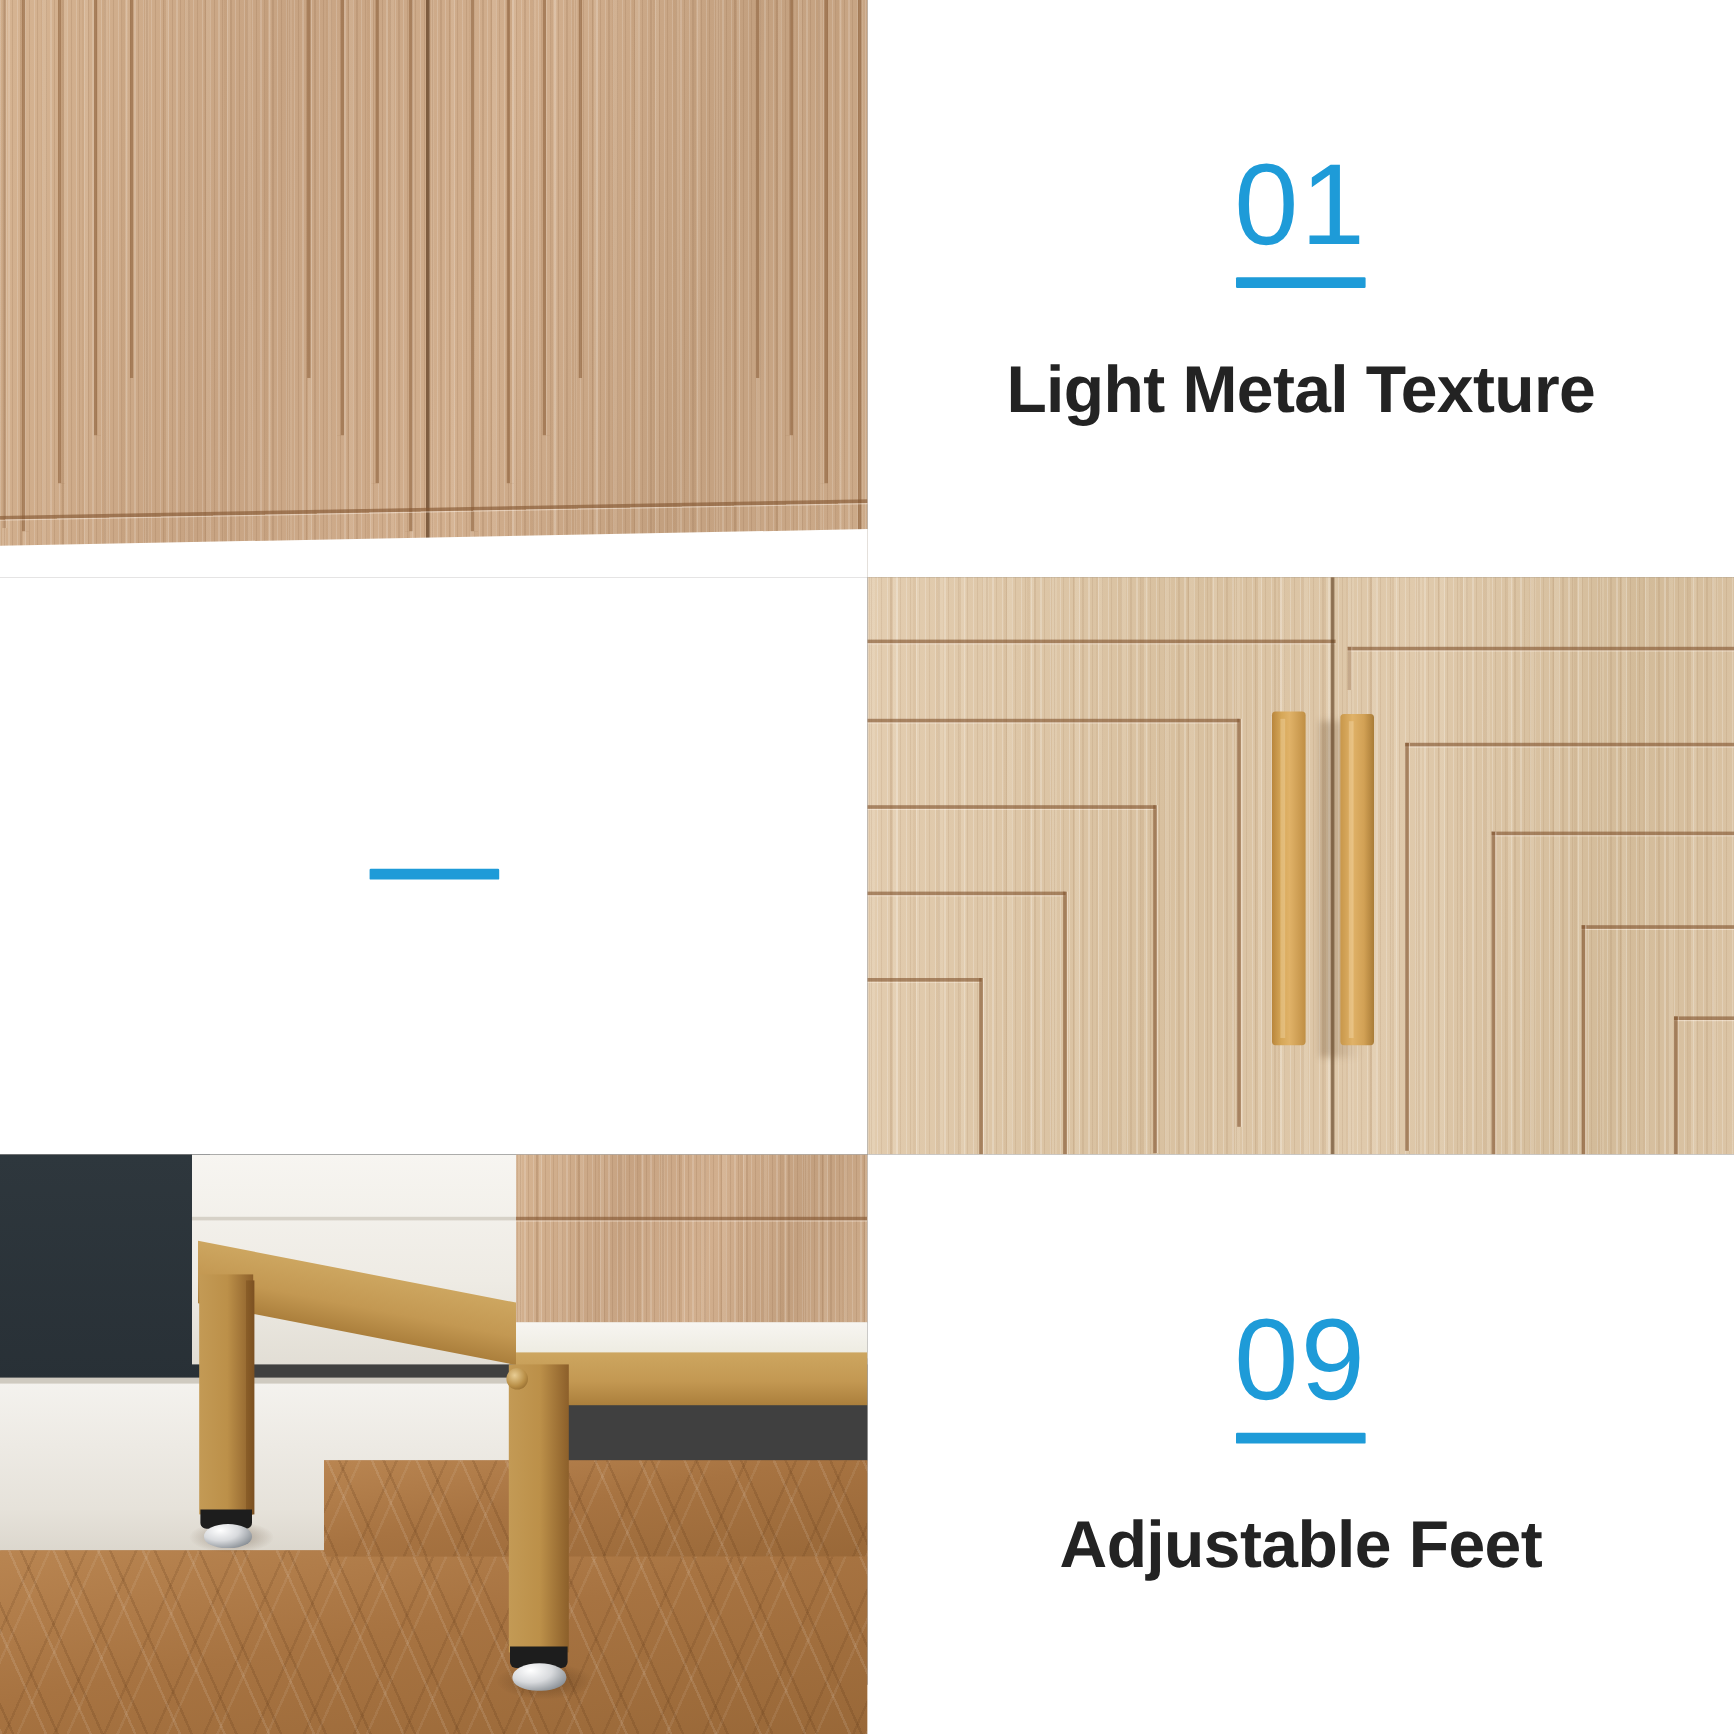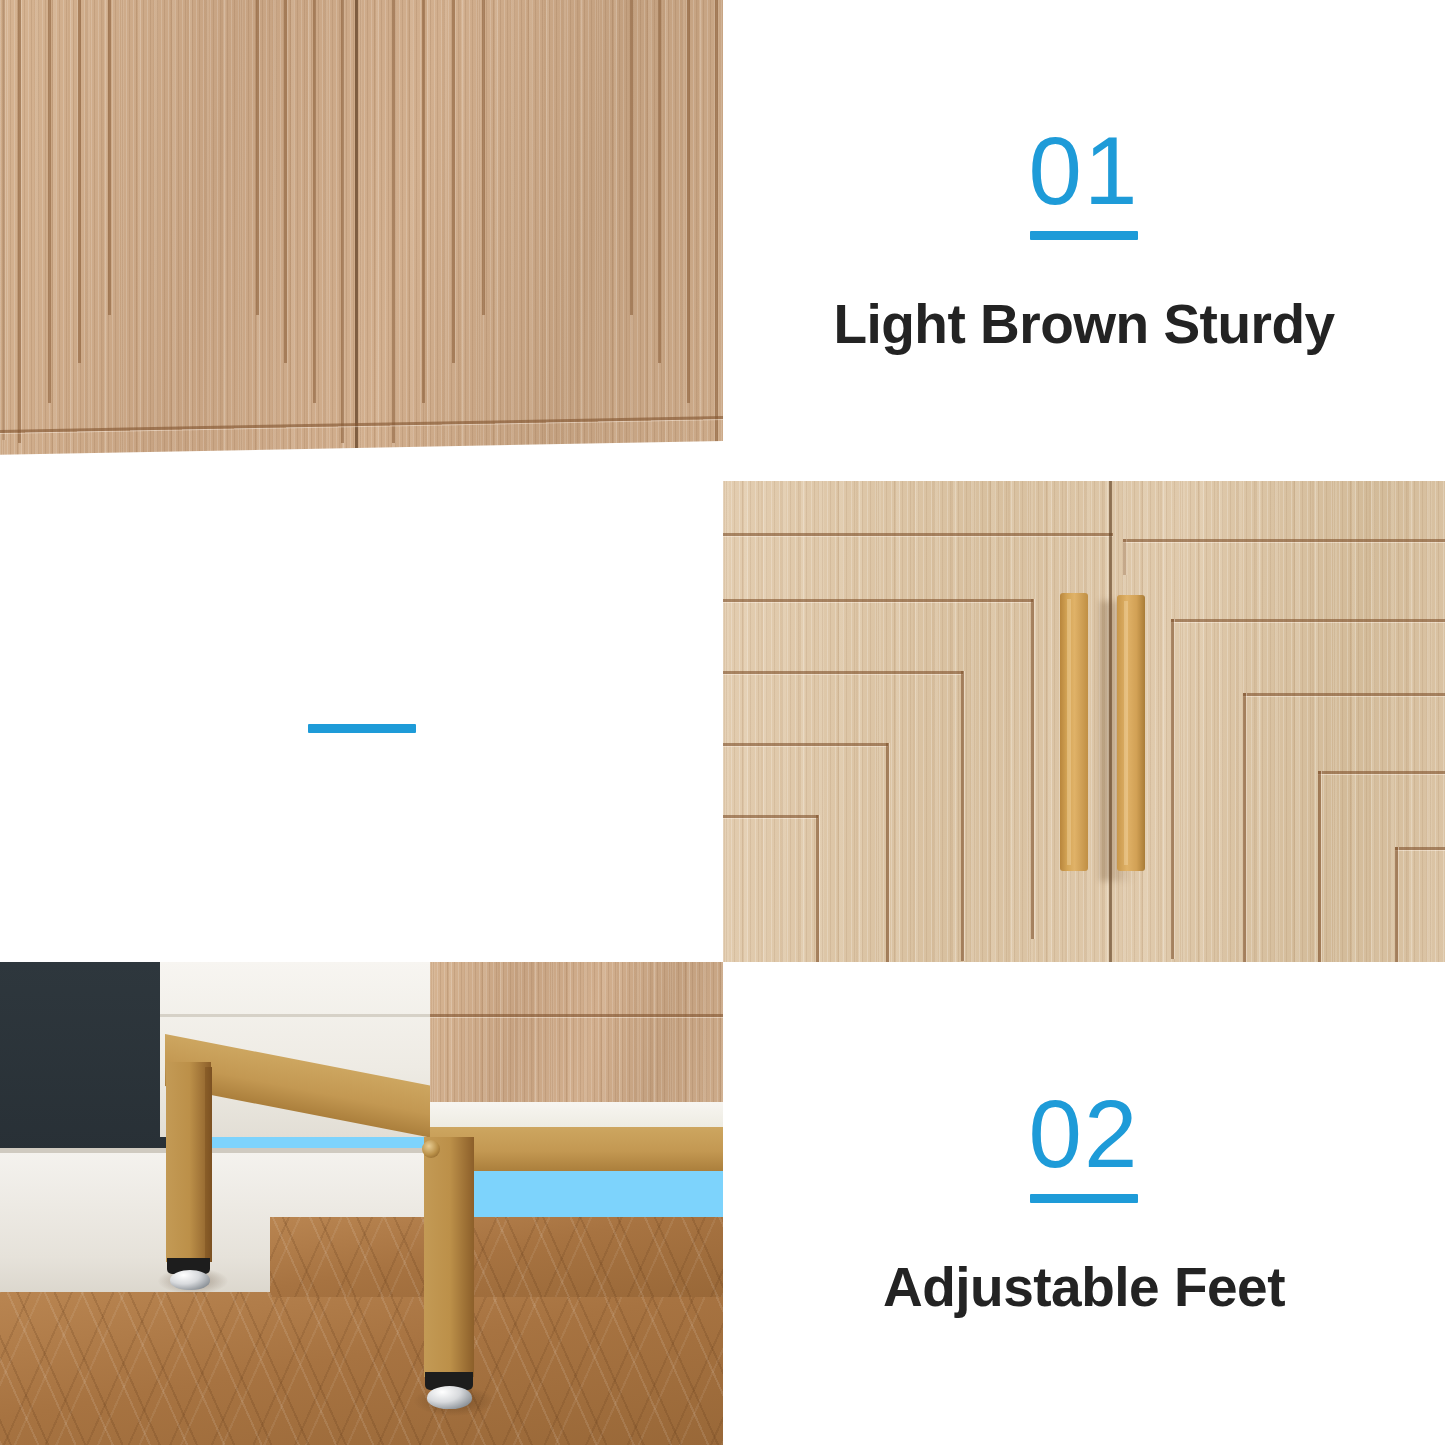--- a/index.html
+++ b/index.html
@@ -2,21 +2,21 @@
 <html><head>
 <meta charset="utf-8">
 <style>
   html,body{margin:0;padding:0;}
   body{
     width:1445px;height:1445px;
     background:#ffffff;
     font-family:"Liberation Sans","DejaVu Sans",sans-serif;
     overflow:hidden;
   }
-  .board{position:relative;width:1445px;height:1404px;background:#7dd3fc;}
+  .board{position:relative;width:1445px;height:1404px;background:#404040;}
 
   
   .cell{position:absolute;overflow:hidden;}
 
   
   .textcell{
     position:absolute;
     display:flex;flex-direction:column;
     align-items:center;justify-content:center;
     background:#ffffff;
@@ -146,21 +146,21 @@
 
     <div class="groove h" style="left:0;top:430px;width:760px;transform:rotate(-1.1deg);transform-origin:left center;"></div>
     <div style="position:absolute;left:-10px;top:455px;width:780px;height:70px;background:#ffffff;transform:rotate(-1.1deg);transform-origin:left center;"></div>
   </div>
 
   <div class="textcell" style="left:723px;top:0;width:722px;height:481px;">
     <div class="num-wrap">
       <div class="num" style="color:#1e9bd8;">01</div>
       <div class="num-rule" style="background:#1e9bd8;"></div>
     </div>
-    <div class="headline" style="color:#232323;">Light Brown Sturdy</div>
+    <div class="headline" style="color:#232323;">Light Metal Texture</div>
   </div>
 
   <div class="textcell" style="left:0;top:481px;width:723px;height:481px;">
     <div class="num-wrap">
       <div class="num-rule" style="background:#1e9bd8;"></div>
     </div>
   </div>
 
   <div class="cell" style="left:723px;top:481px;width:722px;height:481px;">
     <div class="wood pale"></div>
@@ -227,19 +227,19 @@
     <div class="foot" style="left:167px;top:296px;width:43px;height:16px;"></div>
     <div class="foot-pad" style="left:170px;top:308px;width:40px;height:20px;"></div>
 
     <div class="shadowsoft" style="left:414px;top:424px;width:80px;height:30px;"></div>
     <div class="foot" style="left:425px;top:410px;width:48px;height:18px;"></div>
     <div class="foot-pad" style="left:427px;top:424px;width:45px;height:23px;"></div>
   </div>
 
   <div class="textcell" style="left:723px;top:962px;width:722px;height:483px;">
     <div class="num-wrap">
-      <div class="num" style="color:#1e9bd8;">02</div>
+      <div class="num" style="color:#1e9bd8;">09</div>
       <div class="num-rule" style="background:#1e9bd8;"></div>
     </div>
     <div class="headline" style="color:#232323;">Adjustable Feet</div>
   </div>
 
 </div>
 
 </body></html>

